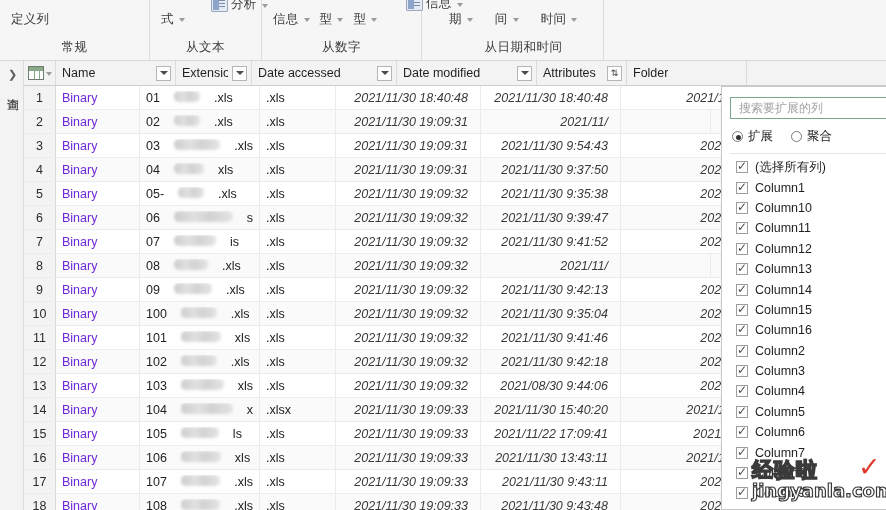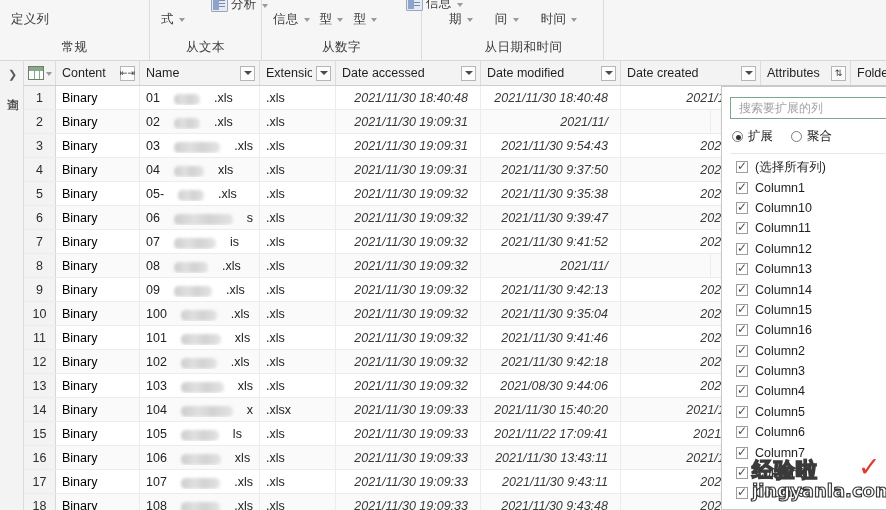--- a/index.html
+++ b/index.html
@@ -132,27 +132,27 @@
   }
   .row.alt { background: #fafafa; }
   .cell {
     display:flex; align-items:center; border-right: 1px solid #ececec;
     padding: 0 6px; white-space: nowrap; overflow: hidden; flex: 0 0 auto;
   }
   .cell.c-idx {
     justify-content: center; padding: 0; background: #f3f3f3; color:#2b2b2b;
     border-right: 1px solid #d8d8d8;
   }
-  .cell.c-cont { color: #000000; }
+  .cell.c-cont { color: #6d28d9; }
   .cell.c-dacc, .cell.c-dmod, .cell.c-dcre {
     justify-content: flex-end; font-style: italic; color: #3a3a3a; padding-right: 12px;
   }
 
   
-  .namewrap { display:flex; align-items:flex-end; gap:12px; overflow:hidden; }
+  .namewrap { display:flex; align-items:flex-start; gap:12px; overflow:hidden; }
   .prefix { color:#222; }
   .blurred {
     display:inline-block; height: 11px; margin: 0 2px;
     background: linear-gradient(90deg,#c9c9c9,#dedede 35%,#cfcfcf 60%,#e2e2e2);
     border-radius: 5px; filter: blur(1.6px); opacity: .92;
   }
   .suffix { color:#222; }
 
   
   .panel {
@@ -297,24 +297,20 @@
   </div>
 
   <div class="grid">
     <div class="hdr">
 
       <div class="hdr-cell c-idx">
         <span class="tbl-ico"></span>
         <span class="caret"></span>
       </div>
 
-      <div class="hdr-cell c-cont">
-        <span class="htitle">Content</span>
-        <span class="btn-icon">⇤⇥</span>
-      </div>
 
       <div class="hdr-cell c-name">
         <span class="htitle">Name</span>
         <span class="drop">
             <span class="tri"></span>
           </span>
       </div>
 
       <div class="hdr-cell c-ext">
         <span class="htitle">Extension</span>
@@ -330,26 +326,20 @@
           </span>
       </div>
 
       <div class="hdr-cell c-dmod">
         <span class="htitle">Date modified</span>
         <span class="drop">
             <span class="tri"></span>
           </span>
       </div>
 
-      <div class="hdr-cell c-dcre">
-        <span class="htitle">Date created</span>
-        <span class="drop">
-            <span class="tri"></span>
-          </span>
-      </div>
 
       <div class="hdr-cell c-attr">
         <span class="htitle">Attributes</span>
         <span class="btn-icon">⇅</span>
       </div>
 
       <div class="hdr-cell c-fold">
         <span class="htitle">Folder</span>
       </div>
     </div>

